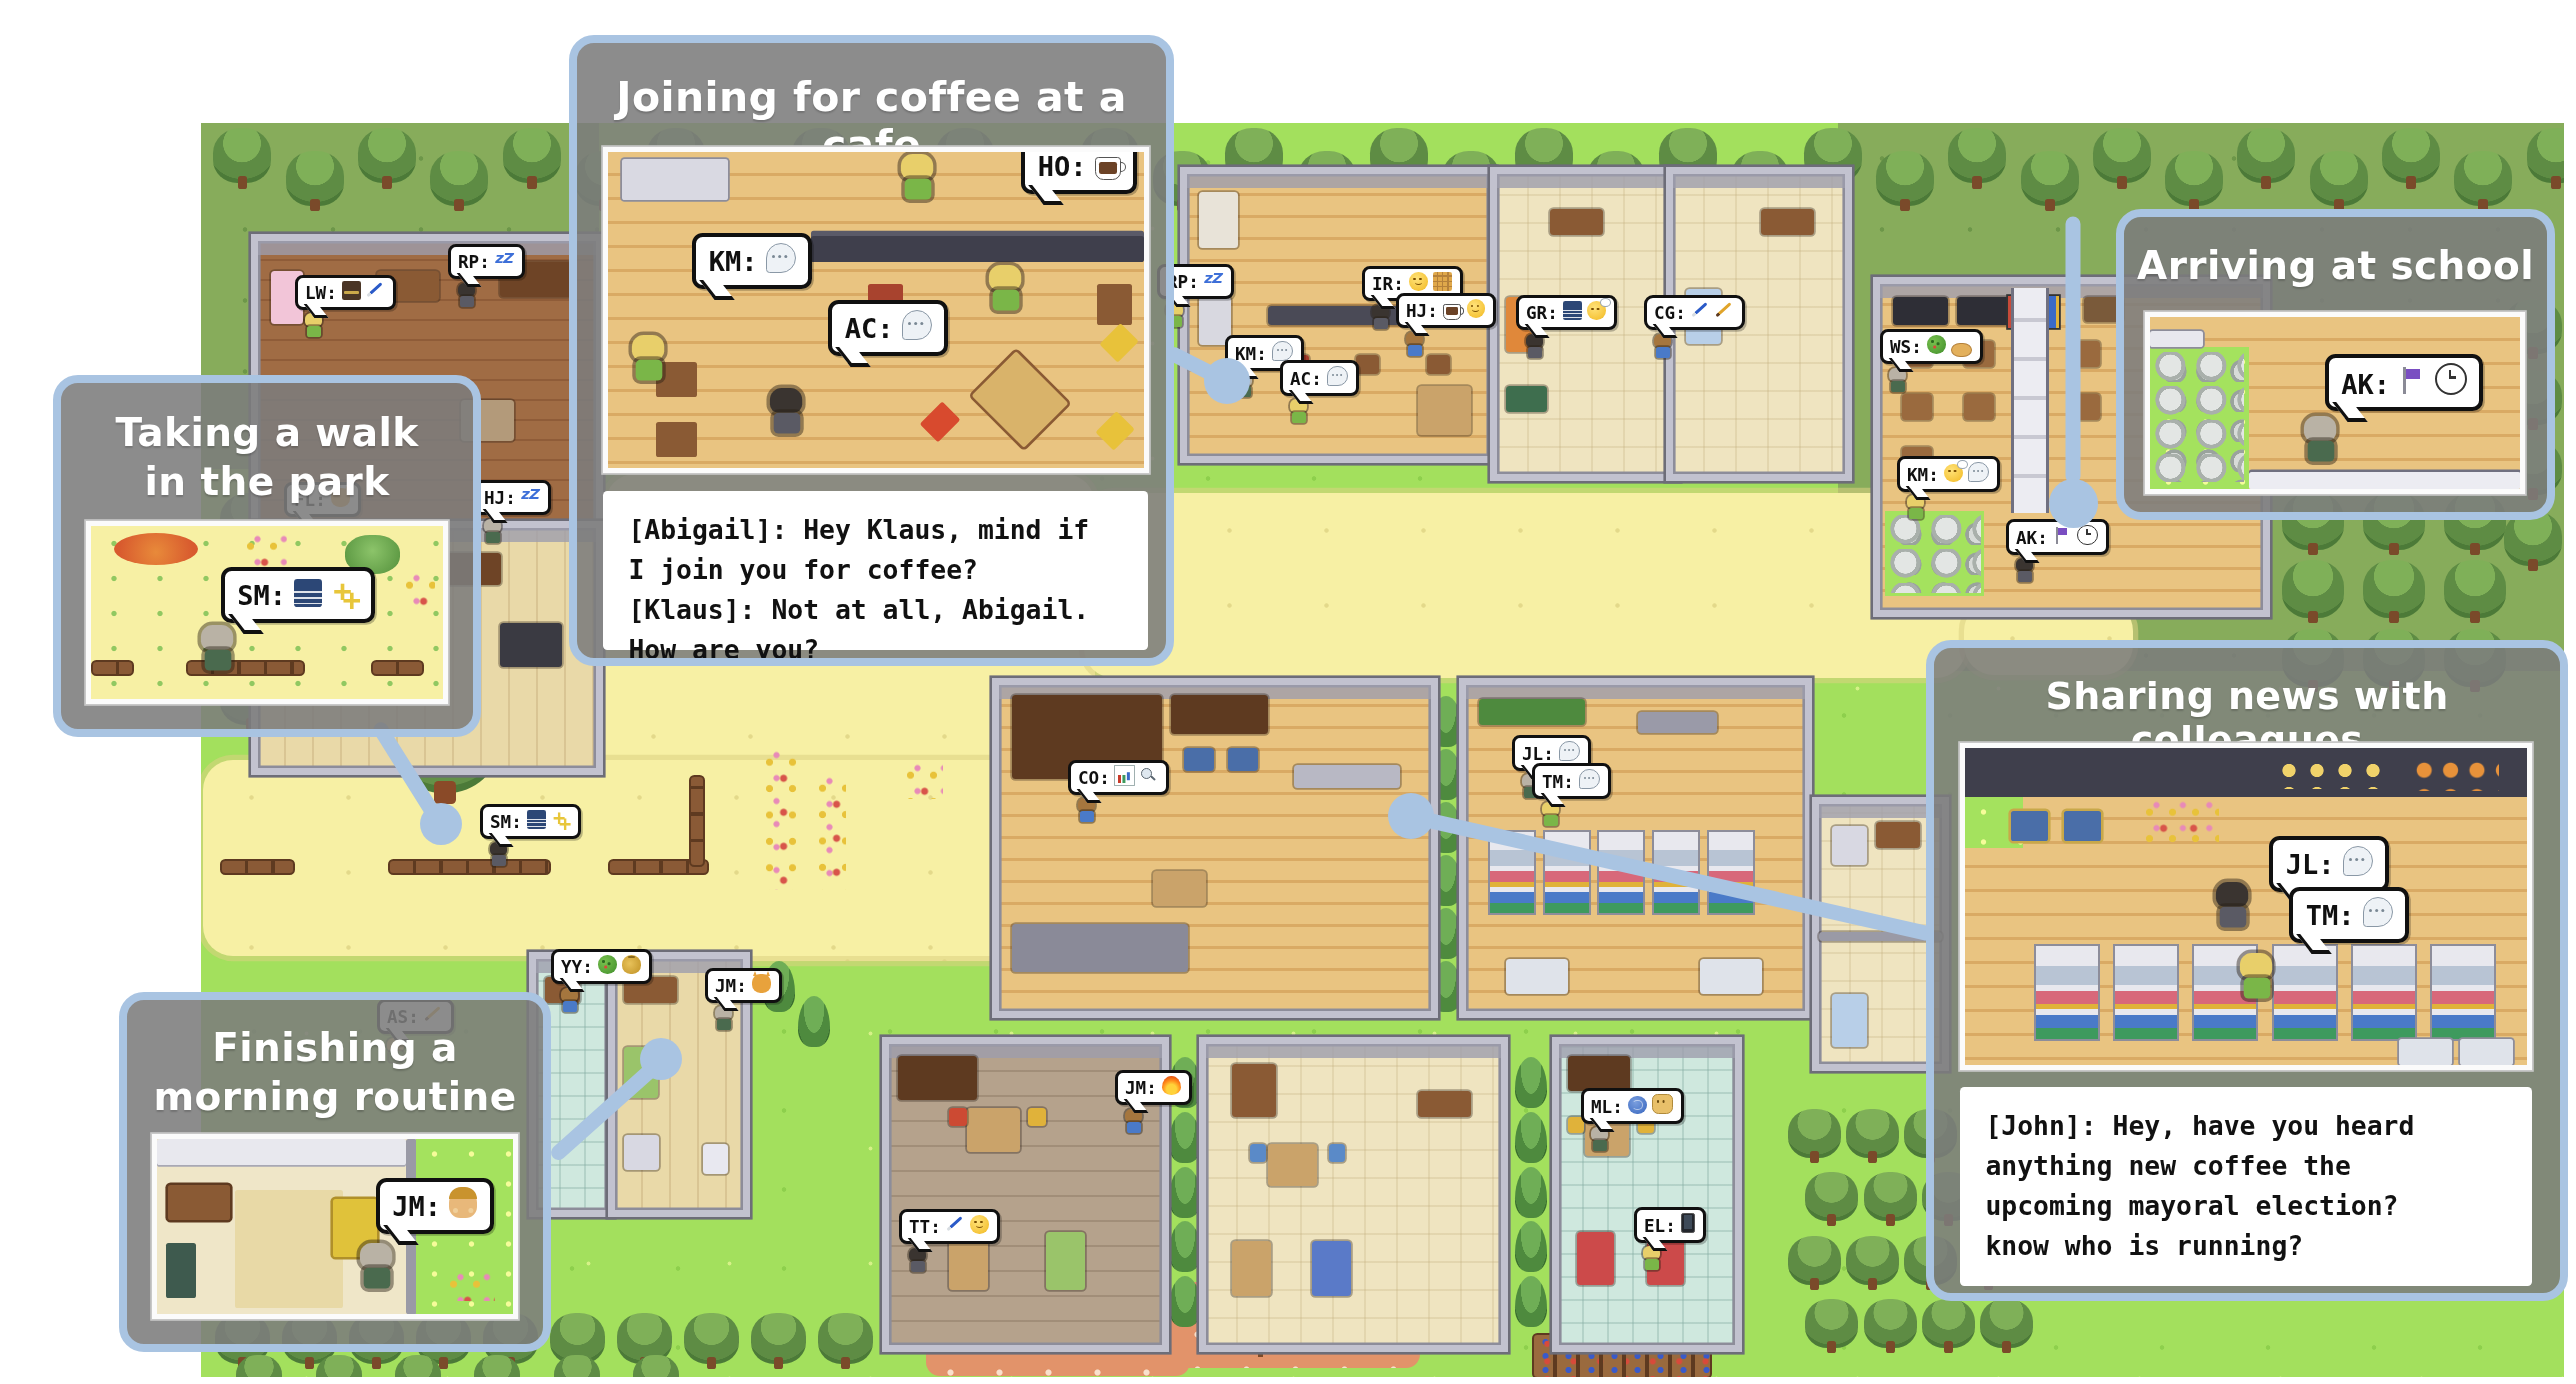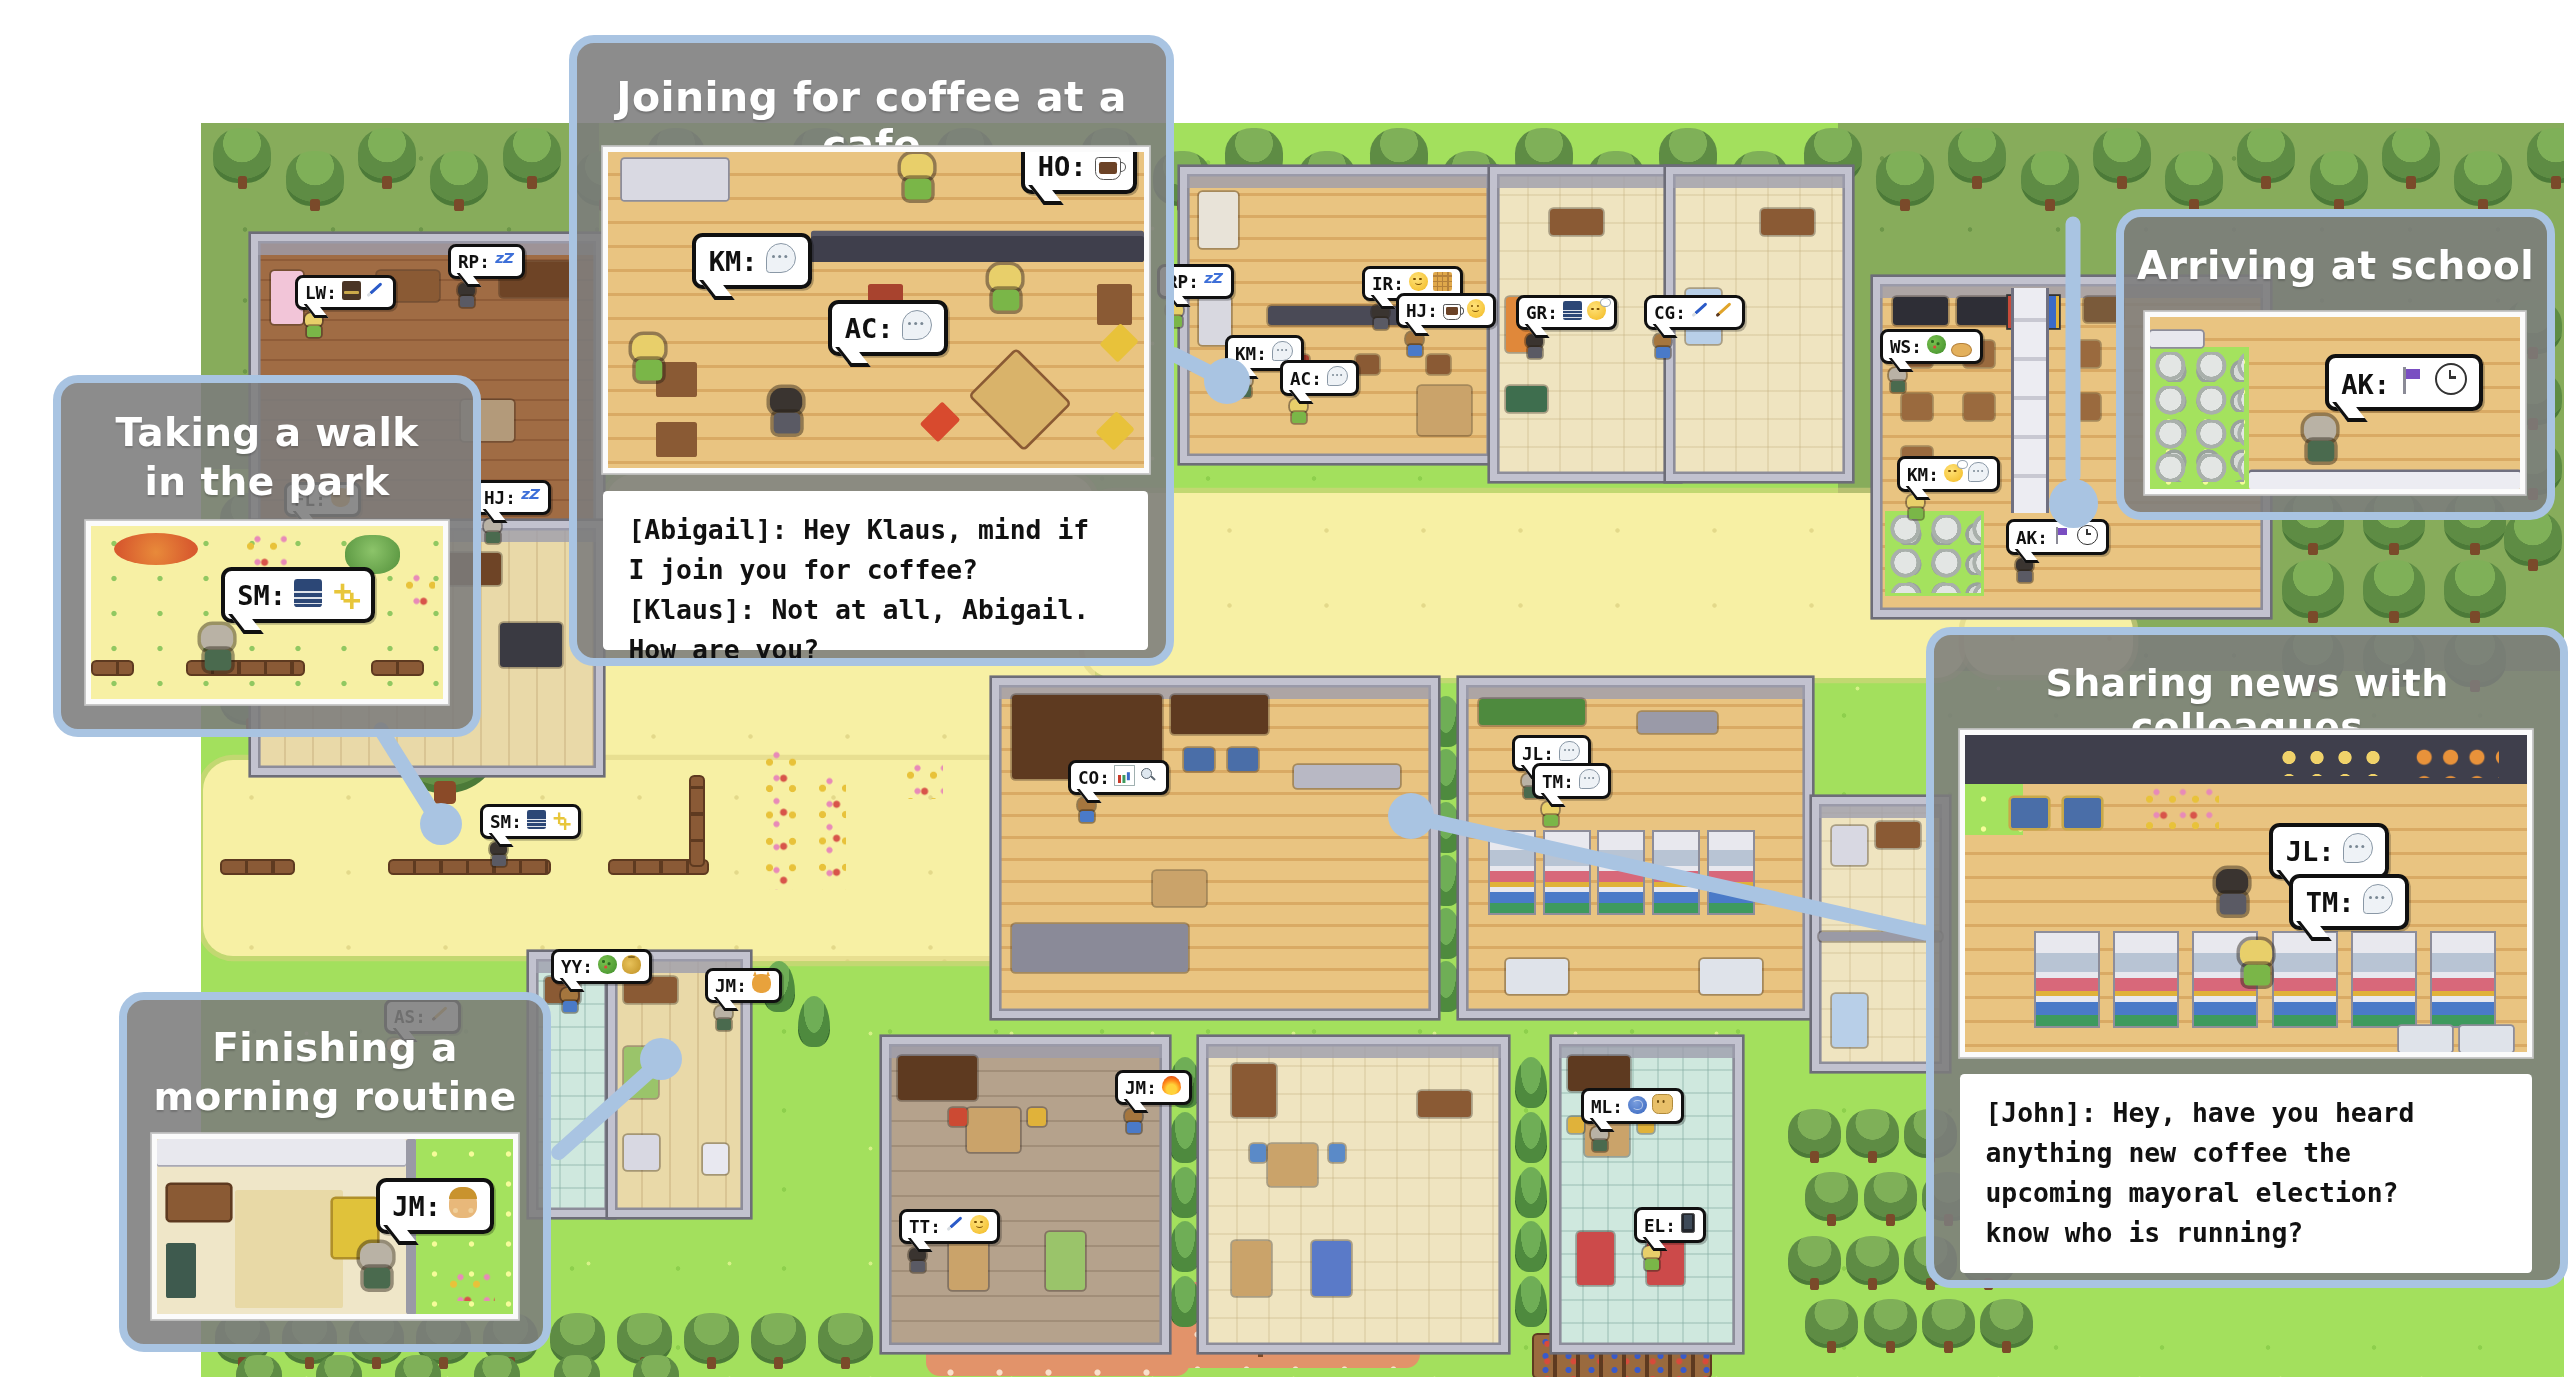--- a/index.html
+++ b/index.html
@@ -418,21 +418,21 @@
       <div class="bubble" style="left: 1311px; top: 612px;"><span class="bb-label">JL:</span><span class="ic ic-speech"></span></div>
       <div class="chr chr-d" style="left: 1320px; top: 651px;"></div>
       <div class="bubble" style="left: 1331px; top: 640px;"><span class="bb-label">TM:</span><span class="ic ic-speech"></span></div>
       <div class="chr chr-a" style="left: 1340px; top: 679px;"></div>
       <div class="bubble" style="left: 279px; top: 681px;"><span class="bb-label">SM:</span><span class="ic ic-book"></span><span class="ic ic-sparkle"></span></div>
       <div class="chr chr-b" style="left: 288px; top: 719px;"></div>
       <div class="bubble" style="left: 350px; top: 826px;"><span class="bb-label">YY:</span><span class="ic ic-salad"></span><span class="ic ic-money"></span></div>
       <div class="chr chr-c" style="left: 359px; top: 865px;"></div>
       <div class="bubble" style="left: 504px; top: 845px;"><span class="bb-label">JM:</span><span class="ic ic-cat"></span></div>
       <div class="chr chr-d" style="left: 513px; top: 883px;"></div>
-      <div class="bubble" style="left: 176px; top: 876px; z-index: 3; margin-left: 7px;"><span class="bb-label">AS:</span><span class="ic ic-pencil"></span></div>
+      <div class="bubble" style="left: 176px; top: 876px; z-index: 3;"><span class="bb-label">AS:</span><span class="ic ic-pencil"></span></div>
       <div class="chr chr-a" style="left: 185px; top: 915px; z-index: 2;"></div>
       <div class="bubble" style="left: 698px; top: 1086px;"><span class="bb-label">TT:</span><span class="ic ic-pen"></span><span class="ic ic-smile"></span></div>
       <div class="chr chr-b" style="left: 707px; top: 1125px;"></div>
       <div class="bubble" style="left: 914px; top: 947px;"><span class="bb-label">JM:</span><span class="ic ic-fire"></span></div>
       <div class="chr chr-c" style="left: 923px; top: 986px;"></div>
       <div class="bubble" style="left: 1380px; top: 965px;"><span class="bb-label">ML:</span><span class="ic ic-yarn"></span><span class="ic ic-mask"></span></div>
       <div class="chr chr-d" style="left: 1389px; top: 1004px;"></div>
       <div class="bubble" style="left: 1433px; top: 1084px;"><span class="bb-label">EL:</span><span class="ic ic-phone"></span></div>
       <div class="chr chr-a" style="left: 1441px; top: 1123px;"></div>
     </div>
@@ -490,21 +490,21 @@
         <div class="grasspatch" style="left: 0px; top: 30px; width: 99px; height: 142px; position: absolute;">
           <div class="stones" style="left: 3.5px; top: 5.3px; width: 90px; height: 130px; position: absolute;"></div>
         </div>
         <div class="scene" style="left: 0px; top: 14px; width: 53px; height: 16px; position: absolute; background: rgb(232, 232, 238); box-shadow: rgb(141, 141, 154) 0px 0px 0px 1.8px;"></div>
         <div class="scene" style="left: 99px; top: 155px; width: 272px; height: 17px; position: absolute; background: rgb(236, 236, 242); box-shadow: rgb(112, 112, 128) 0px -2.6px 0px;"></div>
         <div class="chr chr-d chr-big" style="left: 152px; top: 99px;"></div>
         <div class="bubble bubble-big" style="left: 175px; top: 37px;"><span class="bb-label">AK:</span><span class="ic ic-flag"></span><span class="ic ic-clock"></span></div>
       </div>
   </div>
 
-  <div class="callout" style="left:1926px;top:627px;width:626px;height:645px;">
+  <div class="callout" style="left:1926px;top:640px;width:626px;height:645px;">
     <div class="co-title" style="position:absolute;left:0;right:0;top:26.4px;font-size:38px;">Sharing news with colleagues</div>
     <div class="inset" style="left:26.4px;top:95px;width:562px;height:317px;">
         <div class="scene" style="left: 0px; top: 0px; width: 562px; height: 49px; position: absolute; background: rgb(63, 63, 76); border-radius: 0px;"></div>
         <div class="lamps" style="left: 310px; top: 10.6px; width: 115px; height: 30px; position: absolute;"></div>
         <div class="lamps2" style="left: 446px; top: 8.8px; width: 88px; height: 34px; position: absolute;"></div>
         <div class="grasspatch" style="left: 0px; top: 49px; width: 58px; height: 51px; position: absolute;"></div>
         <div class="scene" style="left: 46px; top: 63px; width: 37px; height: 30px; position: absolute; background: rgb(74, 110, 168); box-shadow: rgb(200, 168, 74) 0px 0px 0px 2.6px;"></div>
         <div class="scene" style="left: 99px; top: 63px; width: 37px; height: 30px; position: absolute; background: rgb(74, 110, 168); box-shadow: rgb(200, 168, 74) 0px 0px 0px 2.6px;"></div>
         <div class="flowers" style="left: 173px; top: 51px; width: 81px; height: 46px; position: absolute;"></div>
         <div class="shelfunit" style="left: 69px; top: 196px; width: 62px; height: 93px; position: absolute;"></div>

